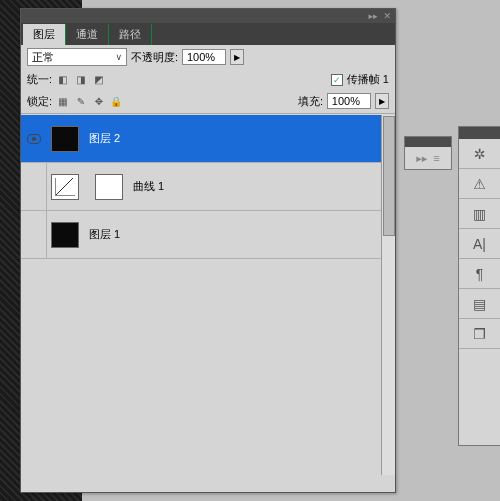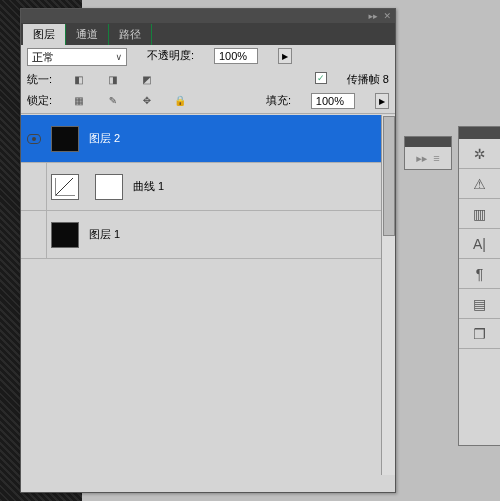--- a/index.html
+++ b/index.html
@@ -4,21 +4,21 @@
 <style>
 *{box-sizing:border-box;margin:0;padding:0;font-family:"Microsoft YaHei",sans-serif;font-size:11px}
 body{background:#bfbfbf;width:500px;height:501px;overflow:hidden;position:relative}
 .canvas-bg{position:absolute;left:0;top:0;width:82px;height:501px;background:#1c1c1c;background-image:repeating-linear-gradient(45deg,#2a2a2a 0 2px,#1a1a1a 2px 5px),repeating-linear-gradient(-45deg,#2a2a2a 0 2px,#1a1a1a 2px 5px)}
 .panel{position:absolute;left:20px;top:8px;width:376px;height:485px;background:#d5d5d5;border:1px solid #555;box-shadow:1px 1px 3px rgba(0,0,0,.3)}
 .titlebar{height:14px;background:#4b4b4b;display:flex;align-items:center;justify-content:flex-end;padding:0 4px}
 .titlebar span{color:#999;font-size:9px;margin-left:6px;cursor:pointer}
 .tabs{height:22px;background:#3f3f3f;display:flex;align-items:flex-end;padding-left:2px}
 .tab{padding:3px 10px;color:#ccc;font-size:11px;border-right:1px solid #15803d}
 .tab.active{background:#d5d5d5;color:#000}
-.row{display:flex;padding:3px 6px;gap:20px}
+.row{display:flex;align-items:center;padding:3px 6px;gap:4px}
 .blend{width:100px;height:18px;background:#fff;border:1px solid #888;display:flex;align-items:center;padding:0 4px;justify-content:space-between}
 .chev{font-size:9px;color:#444}
 .lbl{color:#000}
 .pct{width:44px;height:16px;background:#fff;border:1px solid #888;display:inline-flex;align-items:center;padding:0 10px;justify-content:flex-end}
 .arrow-btn{width:14px;height:16px;border:1px solid #888;background:#ddd;display:inline-flex;align-items:center;justify-content:center;font-size:8px}
 .icon{width:14px;height:14px;display:inline-flex;align-items:center;justify-content:center;font-size:10px;color:#555}
 .chk{width:12px;height:12px;border:1px solid #666;background:#fff;display:inline-flex;align-items:center;justify-content:center;font-size:9px;color:#4a7}
 .sep{height:1px;background:#aaa;margin:1px 0}
 .layers{position:relative;height:360px;overflow:hidden}
 .layer{display:flex;align-items:center;height:48px;border-bottom:1px solid #b0b0b0}
@@ -71,21 +71,21 @@
     <span class="arrow-btn">▶</span>
   </div>
 
   <div class="row">
     <span class="lbl">统一:</span>
     <span class="icon">◧</span>
     <span class="icon">◨</span>
     <span class="icon">◩</span>
     <span style="flex:1"></span>
     <span class="chk">✓</span>
-    <span class="lbl">传播帧 8</span>
+    <span class="lbl">传播帧 1</span>
   </div>
 
   <div class="row">
     <span class="lbl">锁定:</span>
     <span class="icon">▦</span>
     <span class="icon">✎</span>
     <span class="icon">✥</span>
     <span class="icon">🔒</span>
     <span style="flex:1"></span>
     <span class="lbl">填充:</span>

